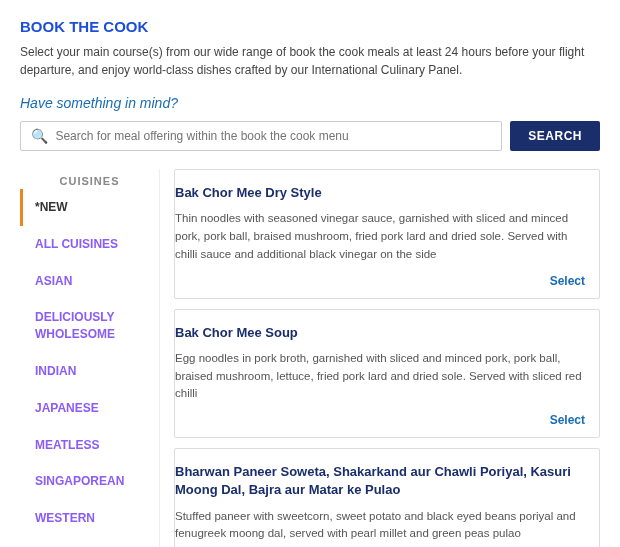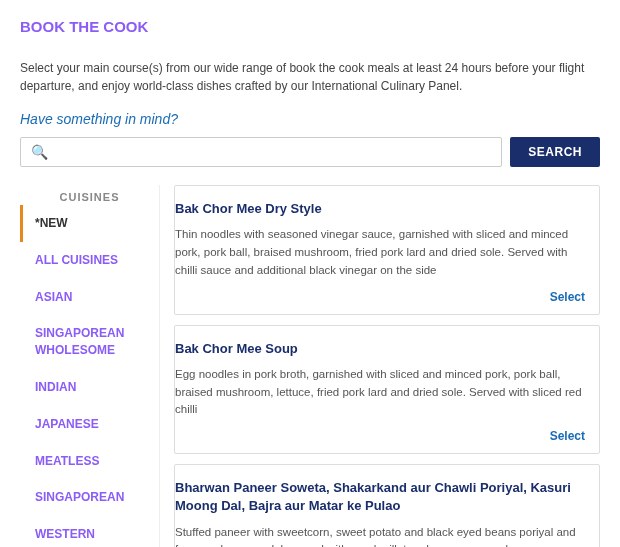--- a/index.html
+++ b/index.html
@@ -6,24 +6,24 @@
     body {
       font-family: Arial, sans-serif;
       background: #fff;
       color: #333;
       font-size: 13px;
       width: 620px;
       min-height: 547px;
       padding: 18px 20px;
     }
     .page-title {
-      color: #8b5cf6;
+      color: #1d4ed8;
       font-size: 15px;
       font-weight: bold;
-      margin-bottom: 24px;
+      margin-bottom: 8px;
     }
     .page-description {
       font-size: 12px;
       color: #444;
       line-height: 1.5;
       margin-bottom: 16px;
     }
     .have-something {
       color: #1a6cb5;
       font-size: 14px;
@@ -140,32 +140,33 @@
 <body>
 
 <div class="page-title">BOOK THE COOK</div>
 <div class="page-description">Select your main course(s) from our wide range of book the cook meals at least 24 hours before your flight departure, and enjoy world-class dishes crafted by our International Culinary Panel.</div>
 
 <div class="have-something">Have something in mind?</div>
 
 <div class="search-row">
   <div class="search-box">
     <span class="search-icon-wrap">🔍</span>
+    <input type="text" class="search-input" placeholder="Search for meal offering within the book the cook menu" style="">
   </div>
   <button class="search-button">SEARCH</button>
 </div>
 
 <div class="main-content">
   <div class="sidebar">
     <div class="cuisines-label">CUISINES</div>
 
   <div class="sidebar-item active">*NEW</div>
       <div class="sidebar-item">ALL CUISINES</div>
       <div class="sidebar-item">ASIAN</div>
-      <div class="sidebar-item">SINGAPOREAN WHOLESOME</div>
+      <div class="sidebar-item">DELICIOUSLY WHOLESOME</div>
       <div class="sidebar-item">INDIAN</div>
       <div class="sidebar-item">JAPANESE</div>
       <div class="sidebar-item">MEATLESS</div>
       <div class="sidebar-item">SINGAPOREAN</div>
       <div class="sidebar-item">WESTERN</div>
     </div>
   <div class="meals-list">
 
   <div class="meal-card">
         <div class="meal-title">Bak Chor Mee Dry Style</div>

